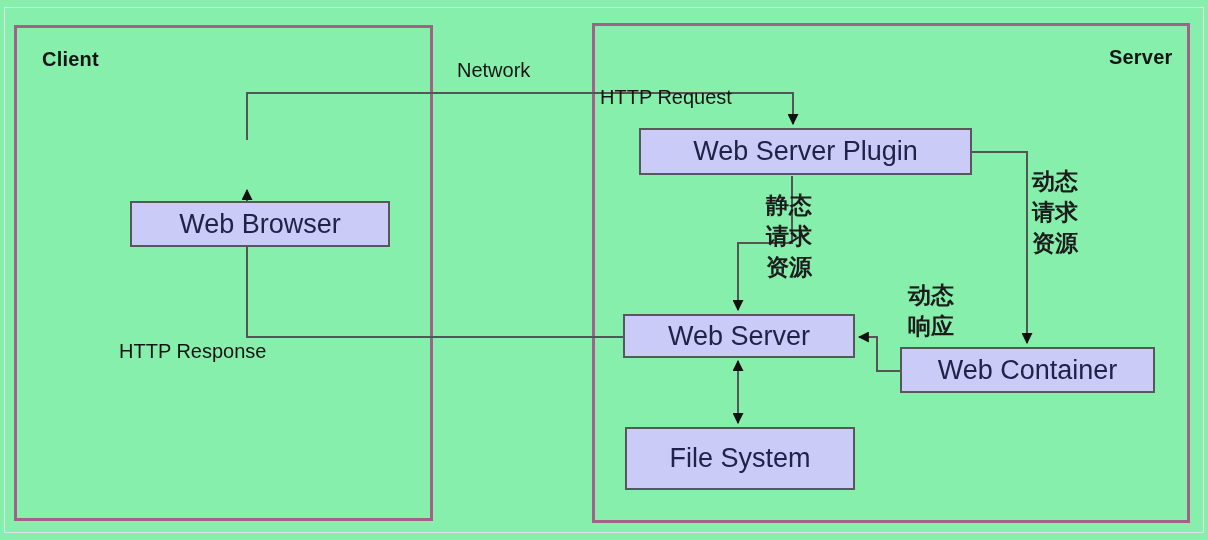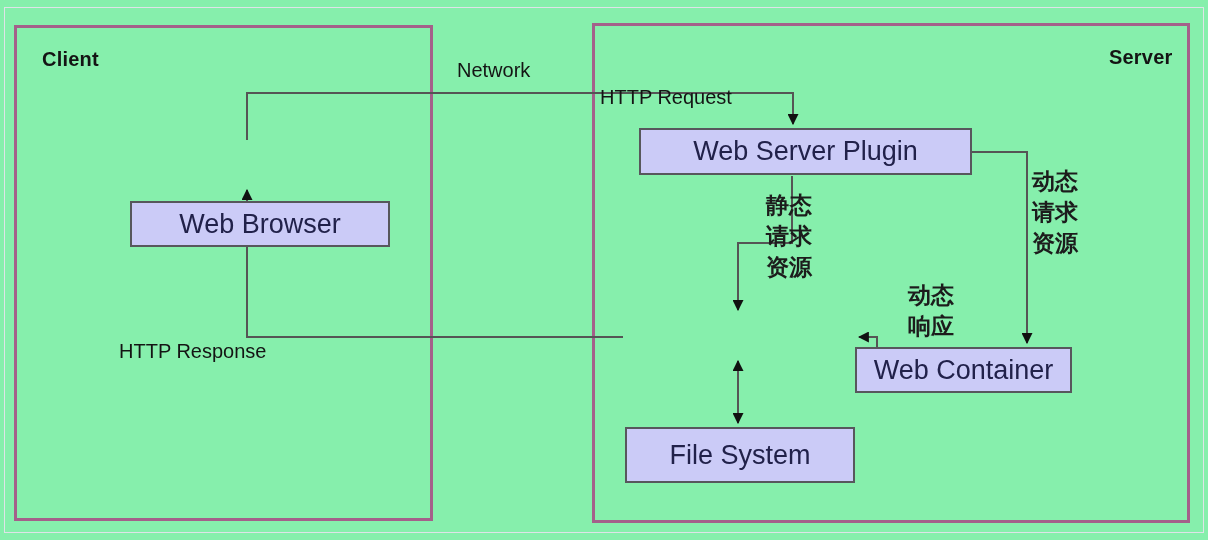--- a/index.html
+++ b/index.html
@@ -32,22 +32,22 @@
   }
   .node{
     position:absolute;background:#cbcbf7;border:2px solid #57575c;
     display:flex;align-items:center;justify-content:center;
     font-size:27px;color:#21214a;white-space:nowrap;
     box-sizing:border-box;
   }
   .node-web-browser{left:130px;top:157px;width:260px;height:46px;margin-top:44px;}
   .node-web-server-plugin{left:639px;top:128px;width:333px;height:47px;}
   .node-web-server{left:623px;top:314px;width:232px;height:44px;}
-  .node-web-container{left:855px;top:347px;width:217px;height:46px;align-items:center;}
-  .node-file-system{left:625px;top:427px;width:230px;height:56px;}
+  .node-web-container{left:900px;top:347px;width:255px;height:46px;align-items:center;}
+  .node-file-system{left:625px;top:427px;width:230px;height:63px;}
   svg.wires{position:absolute;left:0;top:0;width:1208px;height:540px;}
   svg.wires polyline{fill:none;stroke:#555555;stroke-width:2;}
 </style>
 </head>
 <body>
 
 <div id="canvas">
 
   <div class="outer-frame"></div>
 
@@ -82,20 +82,23 @@
 资源</div>
   <div class="cjk-label" style="left:908px;top:280px;">动态
 响应</div>
 
   <div class="node node-web-browser">
     <span>Web Browser</span>
   </div>
   <div class="node node-web-server-plugin">
     <span>Web Server Plugin</span>
   </div>
+  <div class="node node-web-server">
+    <span>Web Server</span>
+  </div>
   <div class="node node-web-container">
     <span>Web Container</span>
   </div>
   <div class="node node-file-system">
     <span>File System</span>
   </div>
 
 </div>
 
 </body></html>

